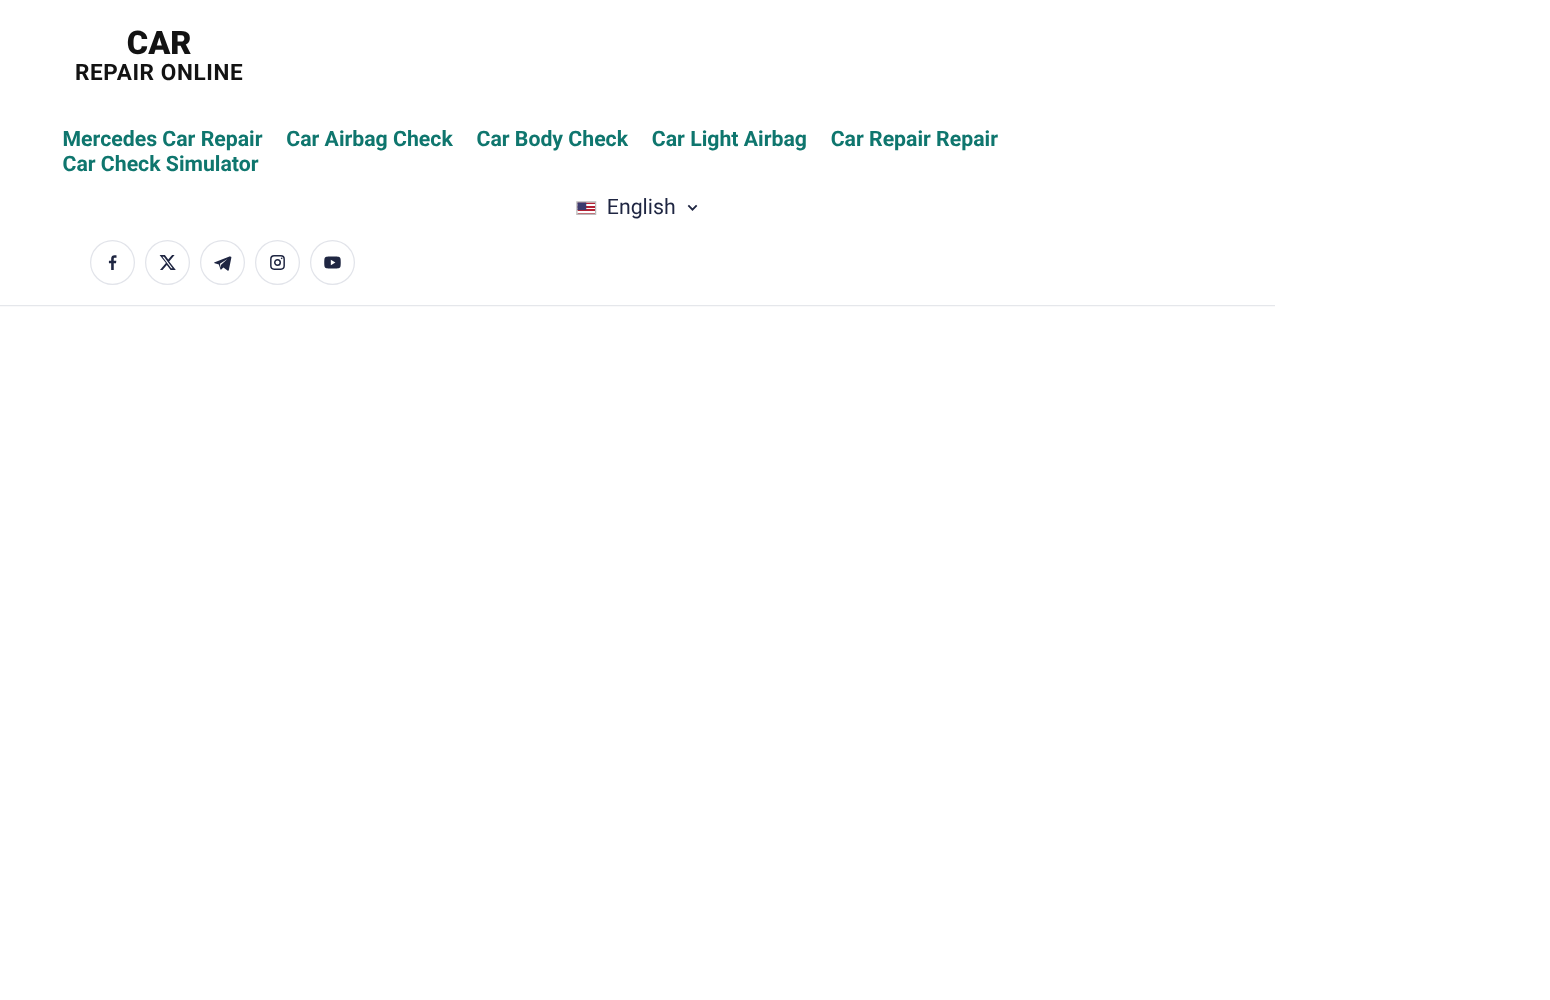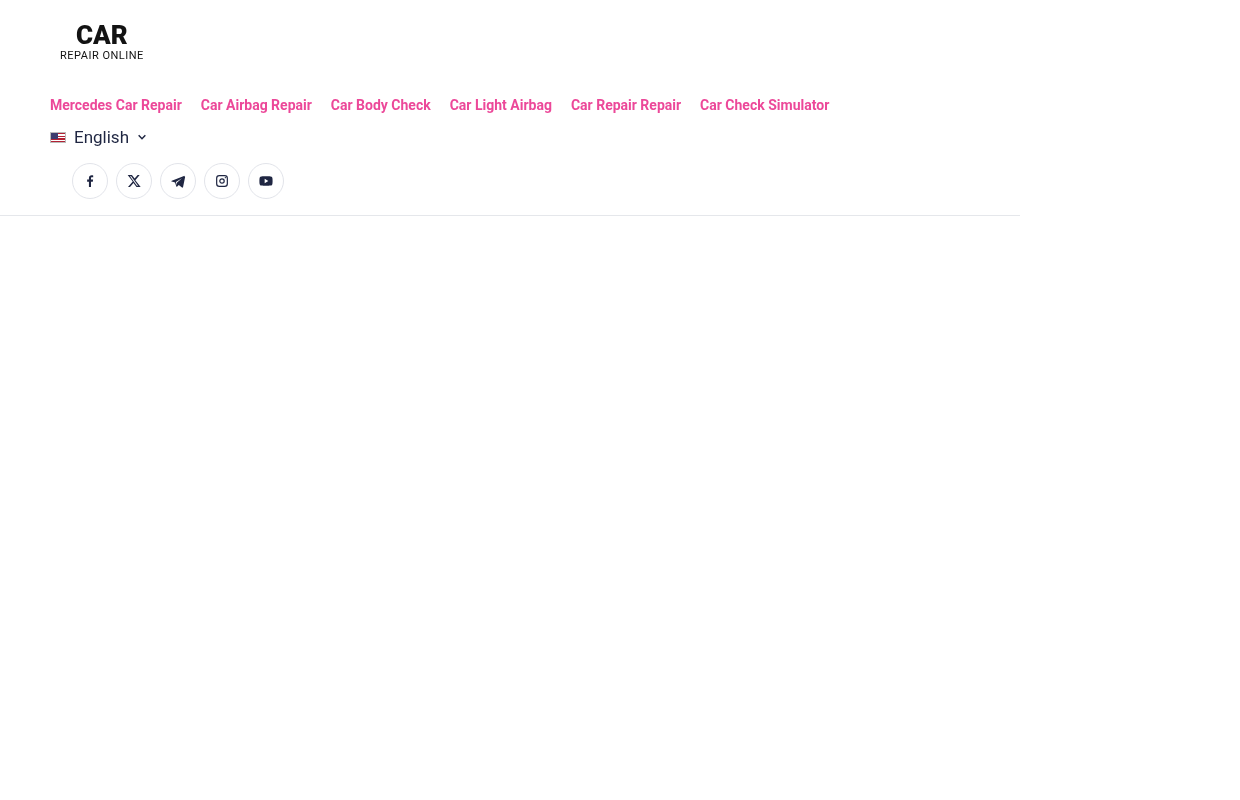--- a/index.html
+++ b/index.html
@@ -3,27 +3,27 @@
 <meta charset="utf-8">
 <style>
   * { box-sizing: border-box; margin: 0; padding: 0; }
   html, body { width: 1240px; height: 800px; font-family: -apple-system, BlinkMacSystemFont, "Segoe UI", Roboto, "Helvetica Neue", Arial, sans-serif; background: #ffffff; color: #1f2642; }
   .page { width: 1020px; }
   .header { padding: 0 50px; border-bottom: 1px solid #e5e7eb; }
 
   .logo-wrap { padding: 22px 10px 8px 10px; }
   .logo { display: inline-block; font-weight: 900; line-height: 1; color: #131313; text-align: center; }
   .logo-top { font-size: 26px; letter-spacing: 0; display: block; }
-  .logo-bottom { font-size: 11px; font-weight: 400; letter-spacing: 0.5px; display: block; margin-top: 2px; }
+  .logo-bottom { font-size: 18px; font-weight: 700; letter-spacing: 0.5px; display: block; margin-top: 2px; }
 
   .menubar { display: flex; flex-wrap: wrap; align-items: center; justify-content: flex-start; padding-top: 26px; }
-  .nav-link { font-size: 14px; font-weight: 700; color: #ec4899; text-decoration: none; white-space: nowrap; margin-right: 19px; cursor: pointer; }
+  .nav-link { font-size: 17px; font-weight: 700; color: #0f766e; text-decoration: none; white-space: nowrap; margin-right: 19px; cursor: pointer; }
   .nav-link:last-of-type { margin-right: 0; }
 
-  .lang-row { display: flex; justify-content: flex-start; padding: 14px 0 10px 0; }
+  .lang-row { display: flex; justify-content: center; padding: 14px 0 10px 0; }
   .lang-select { display: flex; align-items: center; gap: 8px; font-size: 17px; color: #1f2642; cursor: pointer; }
   .flag { width: 16px; height: 11px; display: inline-block; background: linear-gradient(to bottom,
       #b22234 0%,   #b22234 15%,
       #ffffff 15%,  #ffffff 30%,
       #b22234 30%,  #b22234 45%,
       #ffffff 45%,  #ffffff 60%,
       #b22234 60%,  #b22234 75%,
       #ffffff 75%,  #ffffff 90%,
       #b22234 90%,  #b22234 100%);
       position: relative; border: 0.5px solid #bbb; }
@@ -42,21 +42,21 @@
 
     <div class="logo-wrap">
       <a class="logo">
         <span class="logo-top">CAR</span>
         <span class="logo-bottom">REPAIR ONLINE</span>
       </a>
     </div>
 
     <nav class="menubar">
       <a class="nav-link">Mercedes Car Repair</a>
-      <a class="nav-link">Car Airbag Repair</a>
+      <a class="nav-link">Car Airbag Check</a>
       <a class="nav-link">Car Body Check</a>
       <a class="nav-link">Car Light Airbag</a>
       <a class="nav-link">Car Repair Repair</a>
       <a class="nav-link">Car Check Simulator</a>
     </nav>
 
     <div class="lang-row">
       <div class="lang-select">
         <span class="flag"></span>
         <span>English</span>

